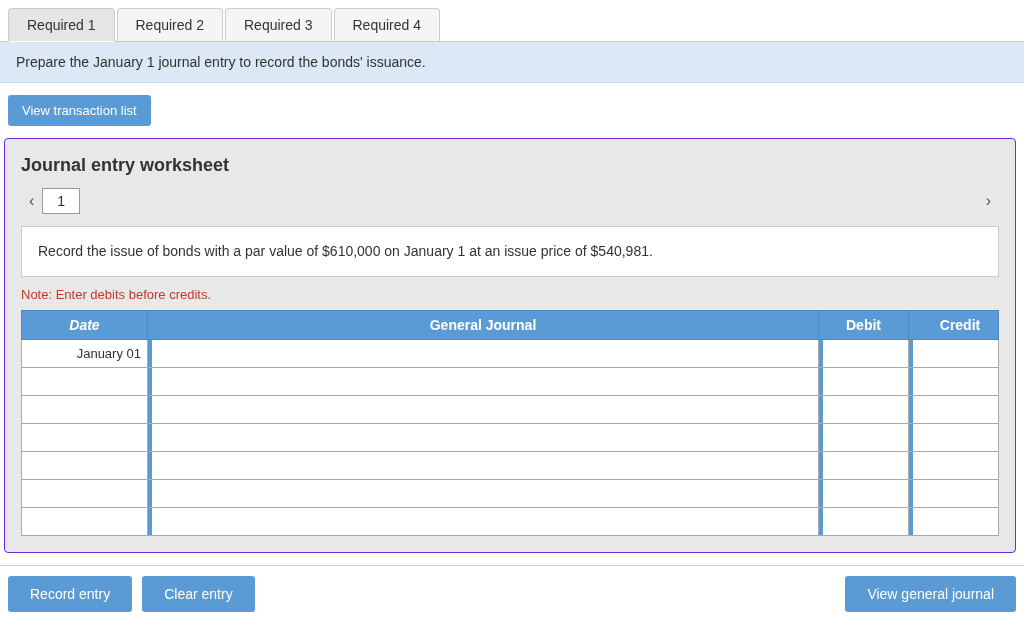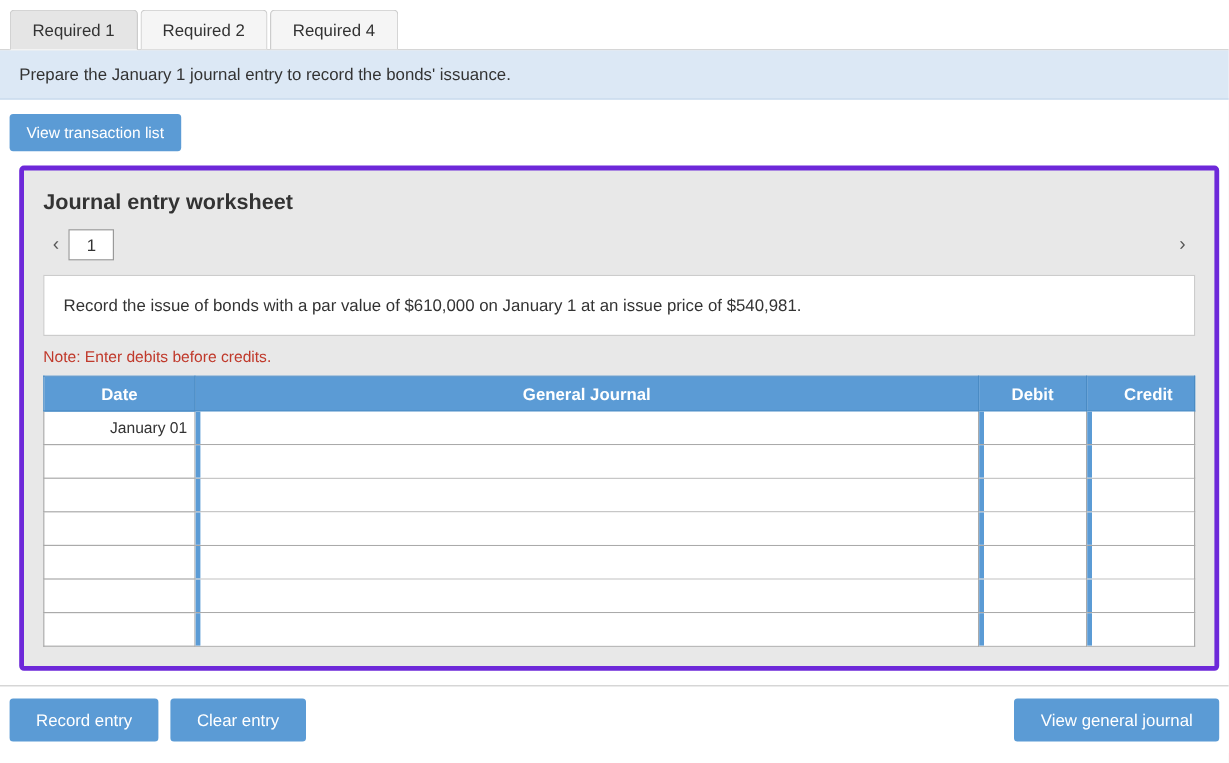--- a/index.html
+++ b/index.html
@@ -53,23 +53,23 @@
       padding: 8px 14px;
       font-size: 13px;
       cursor: pointer;
       margin: 12px 8px;
       border-radius: 3px;
     }
 
     
     .worksheet-container {
       background: #e8e8e8;
-      margin: 0 8px 8px 16px;
+      margin: 0 8px 8px 4px;
       padding: 16px;
-      border: 4px solid #6d28d9;
+      border: 1px solid #6d28d9;
       border-radius: 4px;
     }
 
     .worksheet-title {
       font-size: 18px;
       font-weight: bold;
       margin-bottom: 12px;
     }
 
     
@@ -123,21 +123,21 @@
       background: #fff;
     }
     .journal-table th {
       background: #5b9bd5;
       color: #fff;
       padding: 6px 8px;
       text-align: center;
       font-size: 14px;
       border: 1px solid #4a8bc4;
     }
-    .journal-table th.date-col { width: 126px; }
+    .journal-table th.date-col { width: 126px; font-style: italic; }
     .journal-table th.general-col { width: auto; }
     .journal-table th.debit-col { width: 90px; }
     .journal-table th.credit-col { width: 90px; padding-left: 21px; }
 
     .journal-table td {
       border: 1px solid #aaa;
       padding: 0;
       height: 28px;
     }
     .journal-table td.date-cell {
@@ -195,20 +195,21 @@
     .btn-spacer {
       flex: 1;
     }
   </style>
 </head>
 <body>
 
 <div class="tabs">
   <div class="tab active">Required 1</div>
   <div class="tab">Required 2</div>
+  <div class="tab">Required 3</div>
   <div class="tab">Required 4</div>
 </div>
 
 <div class="info-banner">
   <span>Prepare the January 1 journal entry to record the bonds' issuance.</span>
 </div>
 
 <div>
   <button class="view-transaction-btn">View transaction list</button>
 </div>

